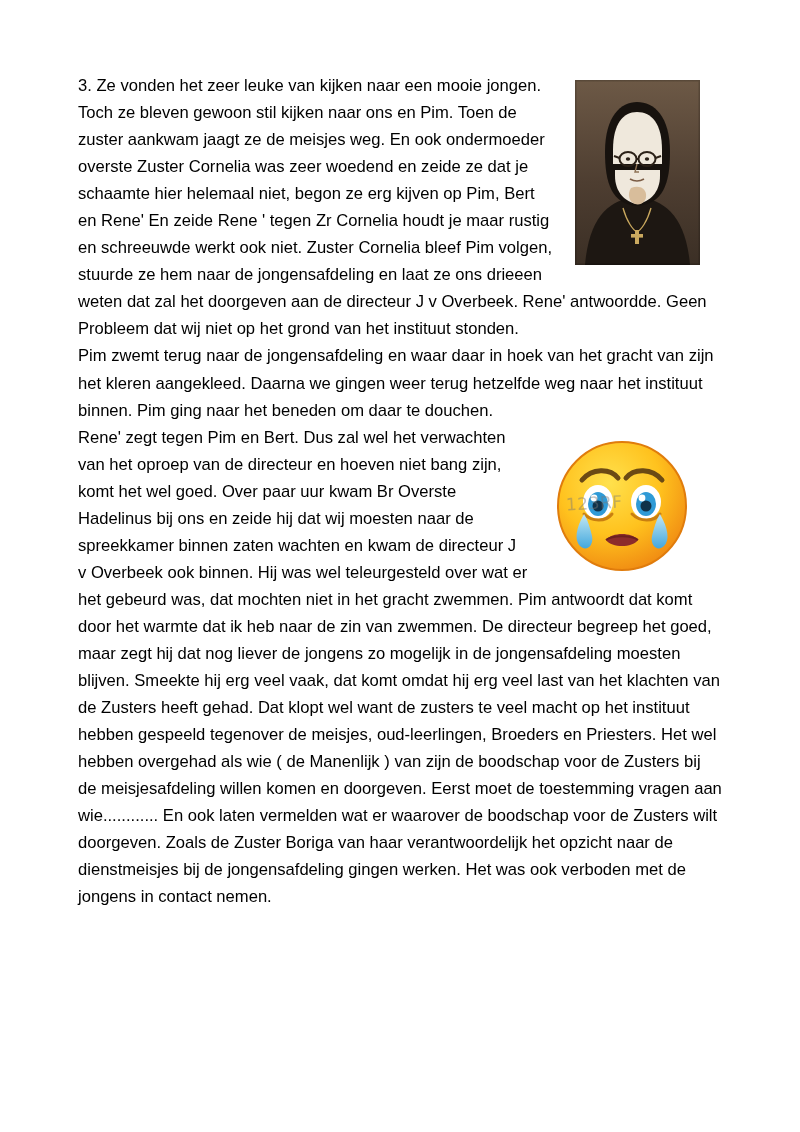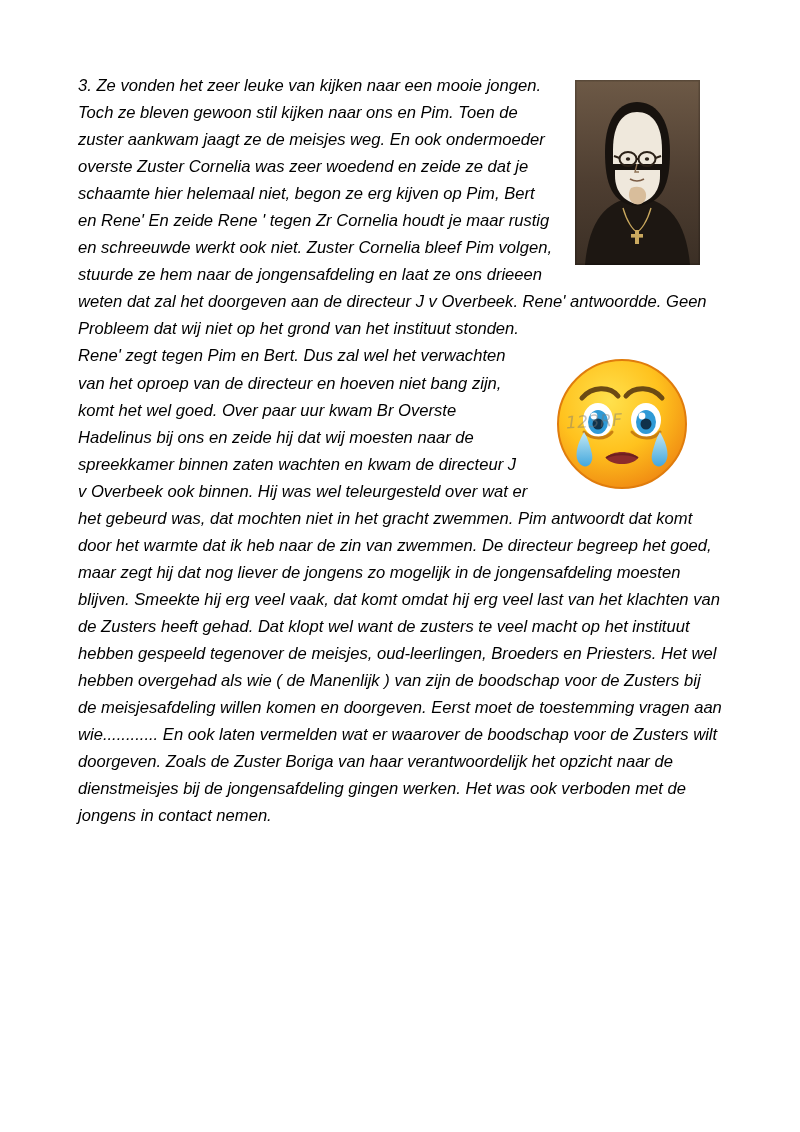--- a/index.html
+++ b/index.html
@@ -21,21 +21,20 @@
     height: 1132px;
     background: #ffffff;
     box-sizing: border-box;
     padding: 72px 78px 40px 78px;
   }
   .doc-body {
     font-size: 16.6px;
     line-height: 1.63;
     text-align: left;
     color: #000;
-    font-style: italic;
   }
   .para {
     margin: 0;
   }
   
   .nun-photo {
     float: right;
     width: 125px;
     height: 185px;
     margin: 8px 22px 6px 18px;
@@ -123,20 +122,21 @@
         <rect x="56" y="154" width="12" height="3.6" fill="#caa95f"></rect>
 
         <rect x="0" y="0" width="125" height="185" fill="none" stroke="rgba(0,0,0,0.18)" stroke-width="3"></rect>
       </svg>
     </div>
 
     <p class="para">3. Ze vonden het zeer leuke van kijken naar een mooie jongen. Toch ze bleven gewoon stil kijken naar ons en Pim. Toen de zuster aankwam jaagt ze de meisjes weg. En ook ondermoeder overste Zuster Cornelia was zeer woedend en zeide ze dat je schaamte hier helemaal niet, begon ze erg kijven op Pim, Bert en Rene' En zeide Rene ' tegen Zr Cornelia houdt je maar rustig en schreeuwde werkt ook niet. Zuster Cornelia bleef Pim volgen, stuurde ze hem naar de jongensafdeling en laat ze ons drieeen weten dat zal het doorgeven aan de directeur J v Overbeek. Rene' antwoordde. Geen Probleem dat wij niet op het grond van het instituut stonden.</p>
 
     <div class="clearfix"></div>
 
+    <p class="para">Pim zwemt terug naar de jongensafdeling en waar daar in hoek van het gracht van zijn het kleren aangekleed. Daarna we gingen weer terug hetzelfde weg naar het instituut binnen. Pim ging naar het beneden om daar te douchen.</p>
 
     <div class="emoji-wrap">
       <svg width="148" height="148" viewBox="0 0 148 148" xmlns="http://www.w3.org/2000/svg">
         <defs>
           <radialGradient id="fg" cx="40%" cy="32%" r="72%">
             <stop offset="0%" stop-color="#ffe14d"></stop>
             <stop offset="55%" stop-color="#ffc21e"></stop>
             <stop offset="100%" stop-color="#f08a12"></stop>
           </radialGradient>
           <linearGradient id="tearg" x1="0" y1="0" x2="0" y2="1">

